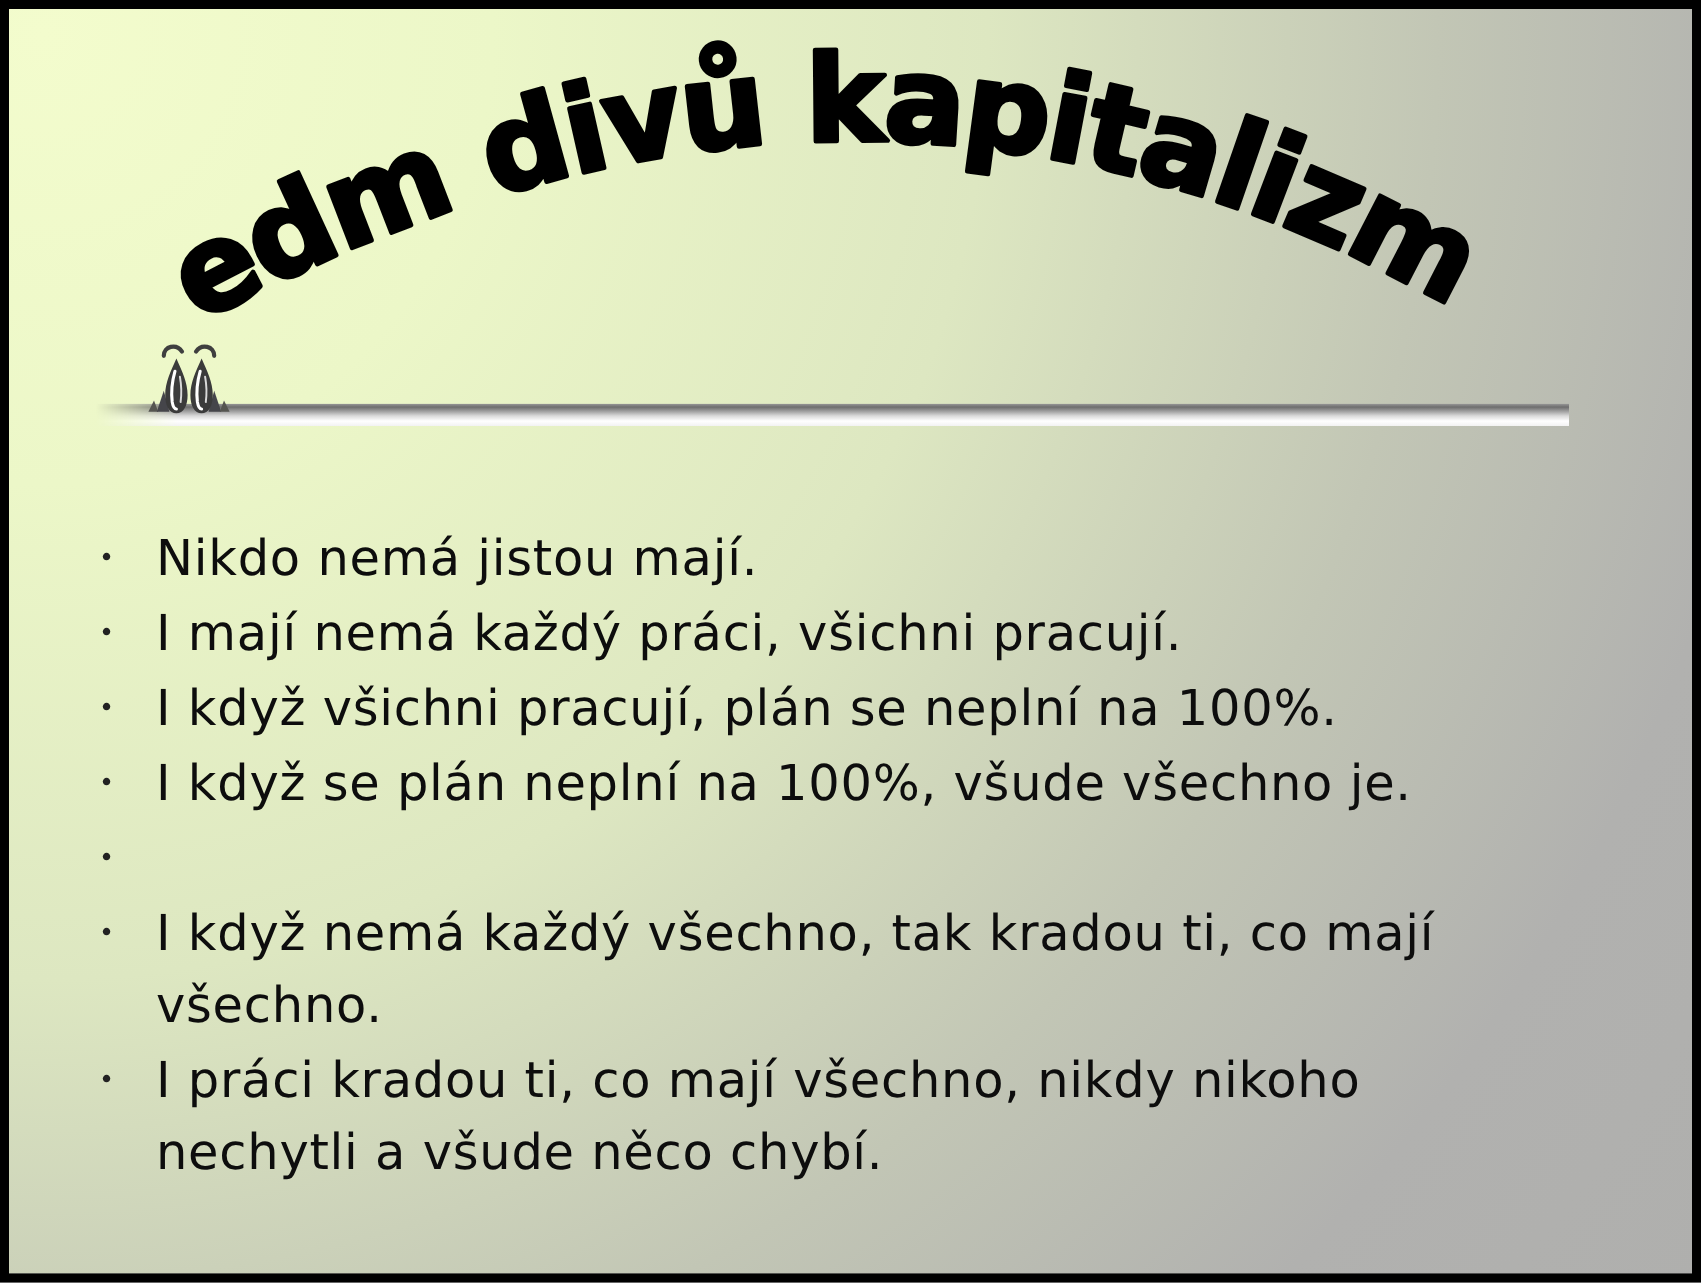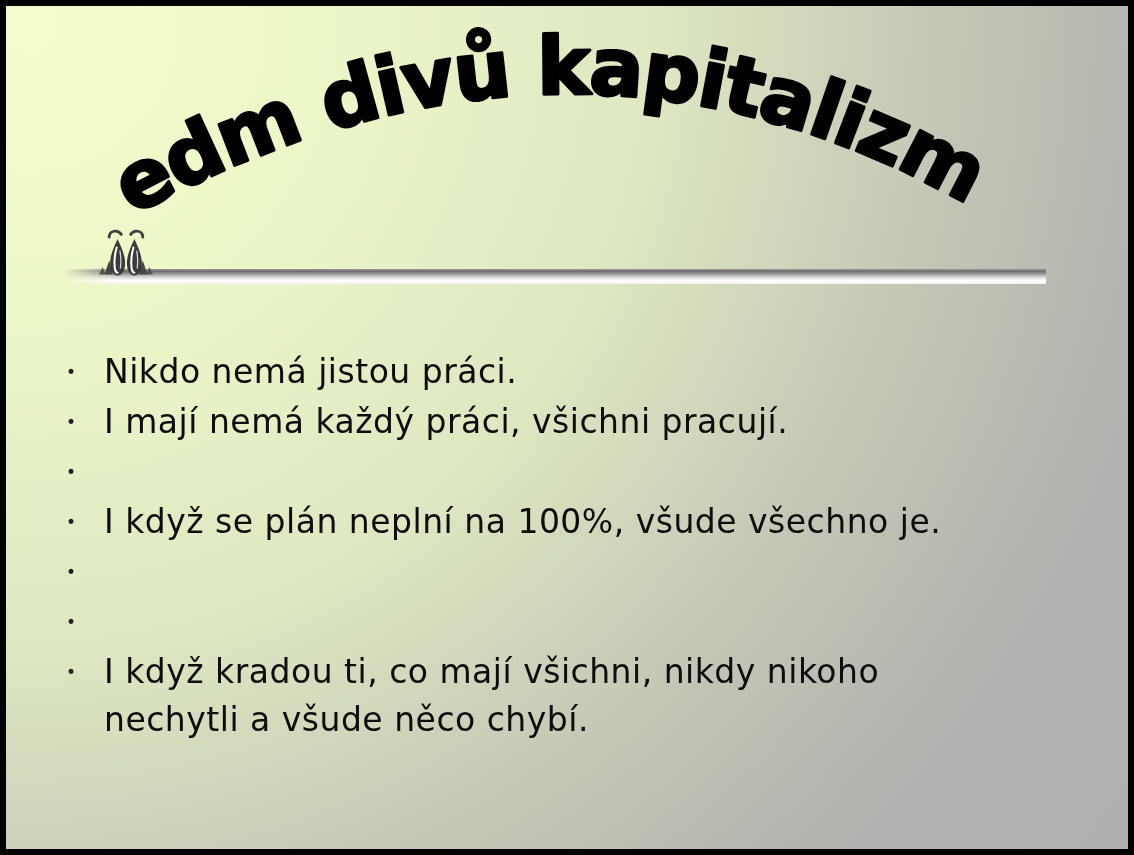--- a/index.html
+++ b/index.html
@@ -133,40 +133,43 @@
       <path d="M23.5,24 C24.6,30 24.8,36 24,42" fill="none" stroke="#d8d8d8" stroke-width="1.4" stroke-linecap="round"></path>
 
       <path d="M39,11 C35,20 31,28 31,37 C31,45 34,50 39,50 C44,50 47,45 47,37 C47,28 43,20 39,11 Z" fill="#3b3b3b"></path>
       <path d="M38,20 C36,27 35,34 36,42 C36.5,45 37.6,47 39,47" fill="none" stroke="#ffffff" stroke-width="2.2" stroke-linecap="round"></path>
       <path d="M41.5,24 C42.6,30 42.8,36 42,42" fill="none" stroke="#d8d8d8" stroke-width="1.4" stroke-linecap="round"></path>
     </svg>
 
     <ul class="bullets">
       <li class="bullet-item">
         <span class="marker">•</span>
-        <span class="btext">Nikdo nemá jistou práci.</span>
+        <span class="btext">Nikdo nemá jistou mají.</span>
       </li>
       <li class="bullet-item">
         <span class="marker">•</span>
         <span class="btext">I mají nemá každý práci, všichni pracují.</span>
       </li>
       <li class="bullet-item">
         <span class="marker">•</span>
+        <span class="btext">I když všichni pracují, plán se neplní na 100%.</span>
       </li>
       <li class="bullet-item">
         <span class="marker">•</span>
         <span class="btext">I když se plán neplní na 100%, všude všechno je.</span>
       </li>
       <li class="bullet-item">
         <span class="marker">•</span>
       </li>
       <li class="bullet-item">
         <span class="marker">•</span>
+        <span class="btext">I když nemá každý všechno, tak kradou ti, co mají
+všechno.</span>
       </li>
       <li class="bullet-item">
         <span class="marker">•</span>
-        <span class="btext">I když kradou ti, co mají všichni, nikdy nikoho
+        <span class="btext">I práci kradou ti, co mají všechno, nikdy nikoho
 nechytli a všude něco chybí.</span>
       </li>
     </ul>
 
   </div>
 </div>
 
 </body></html>

